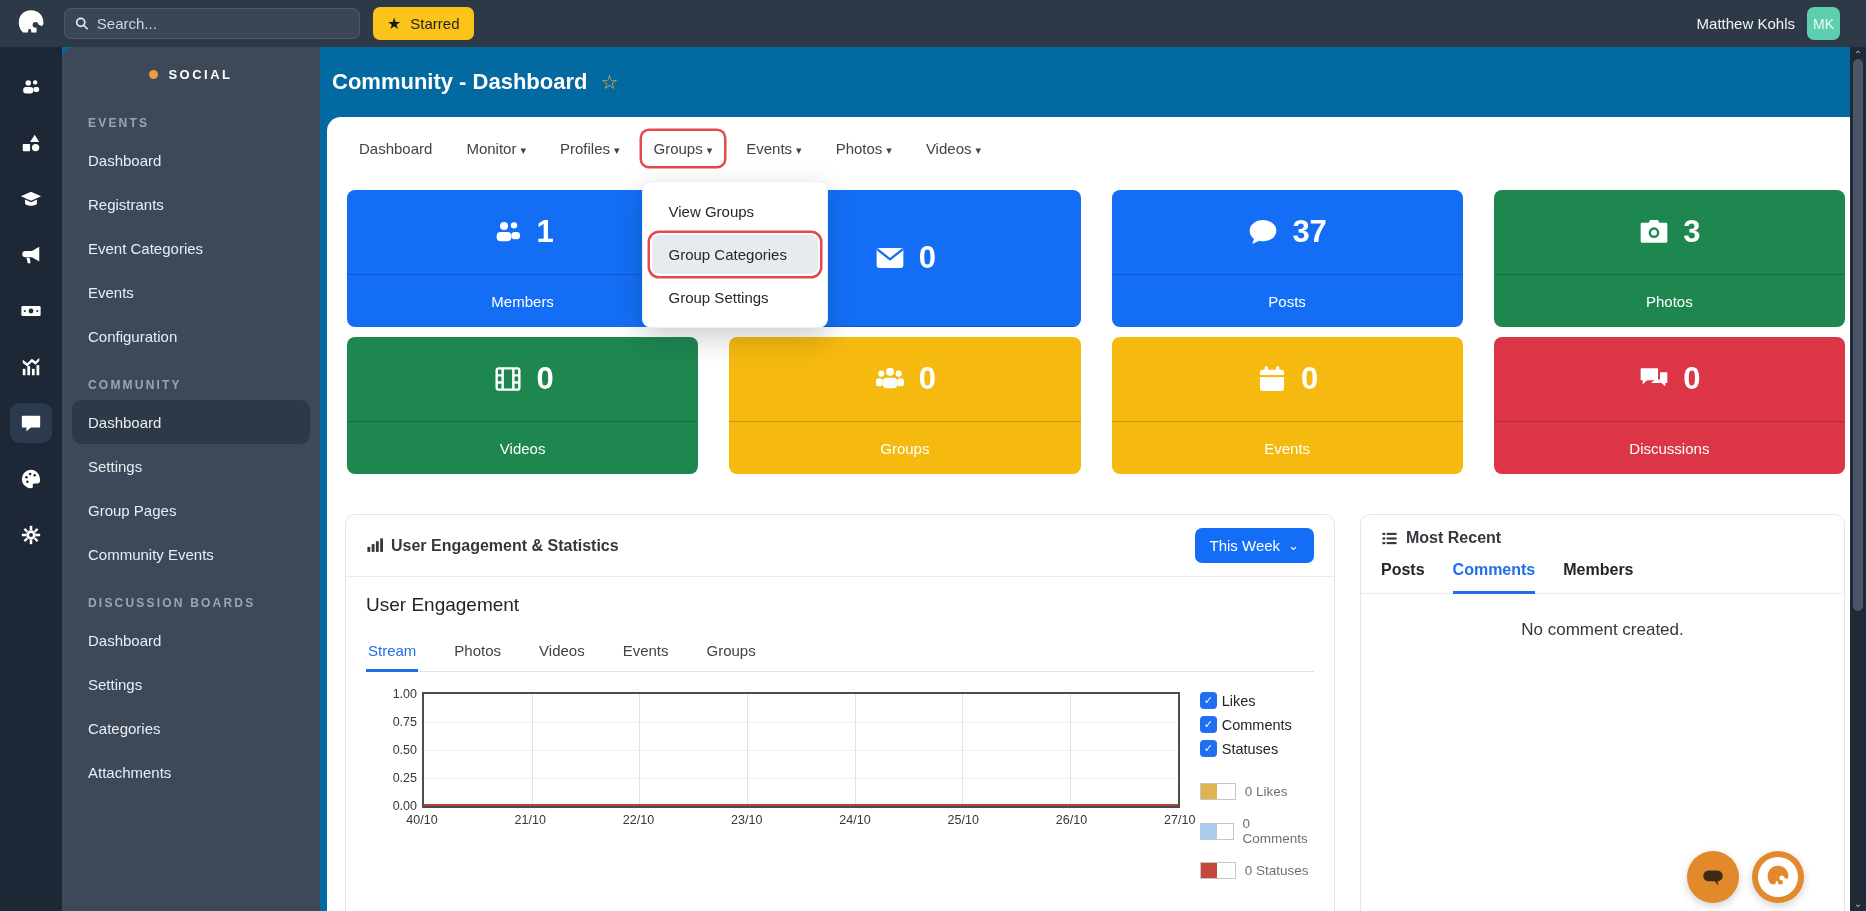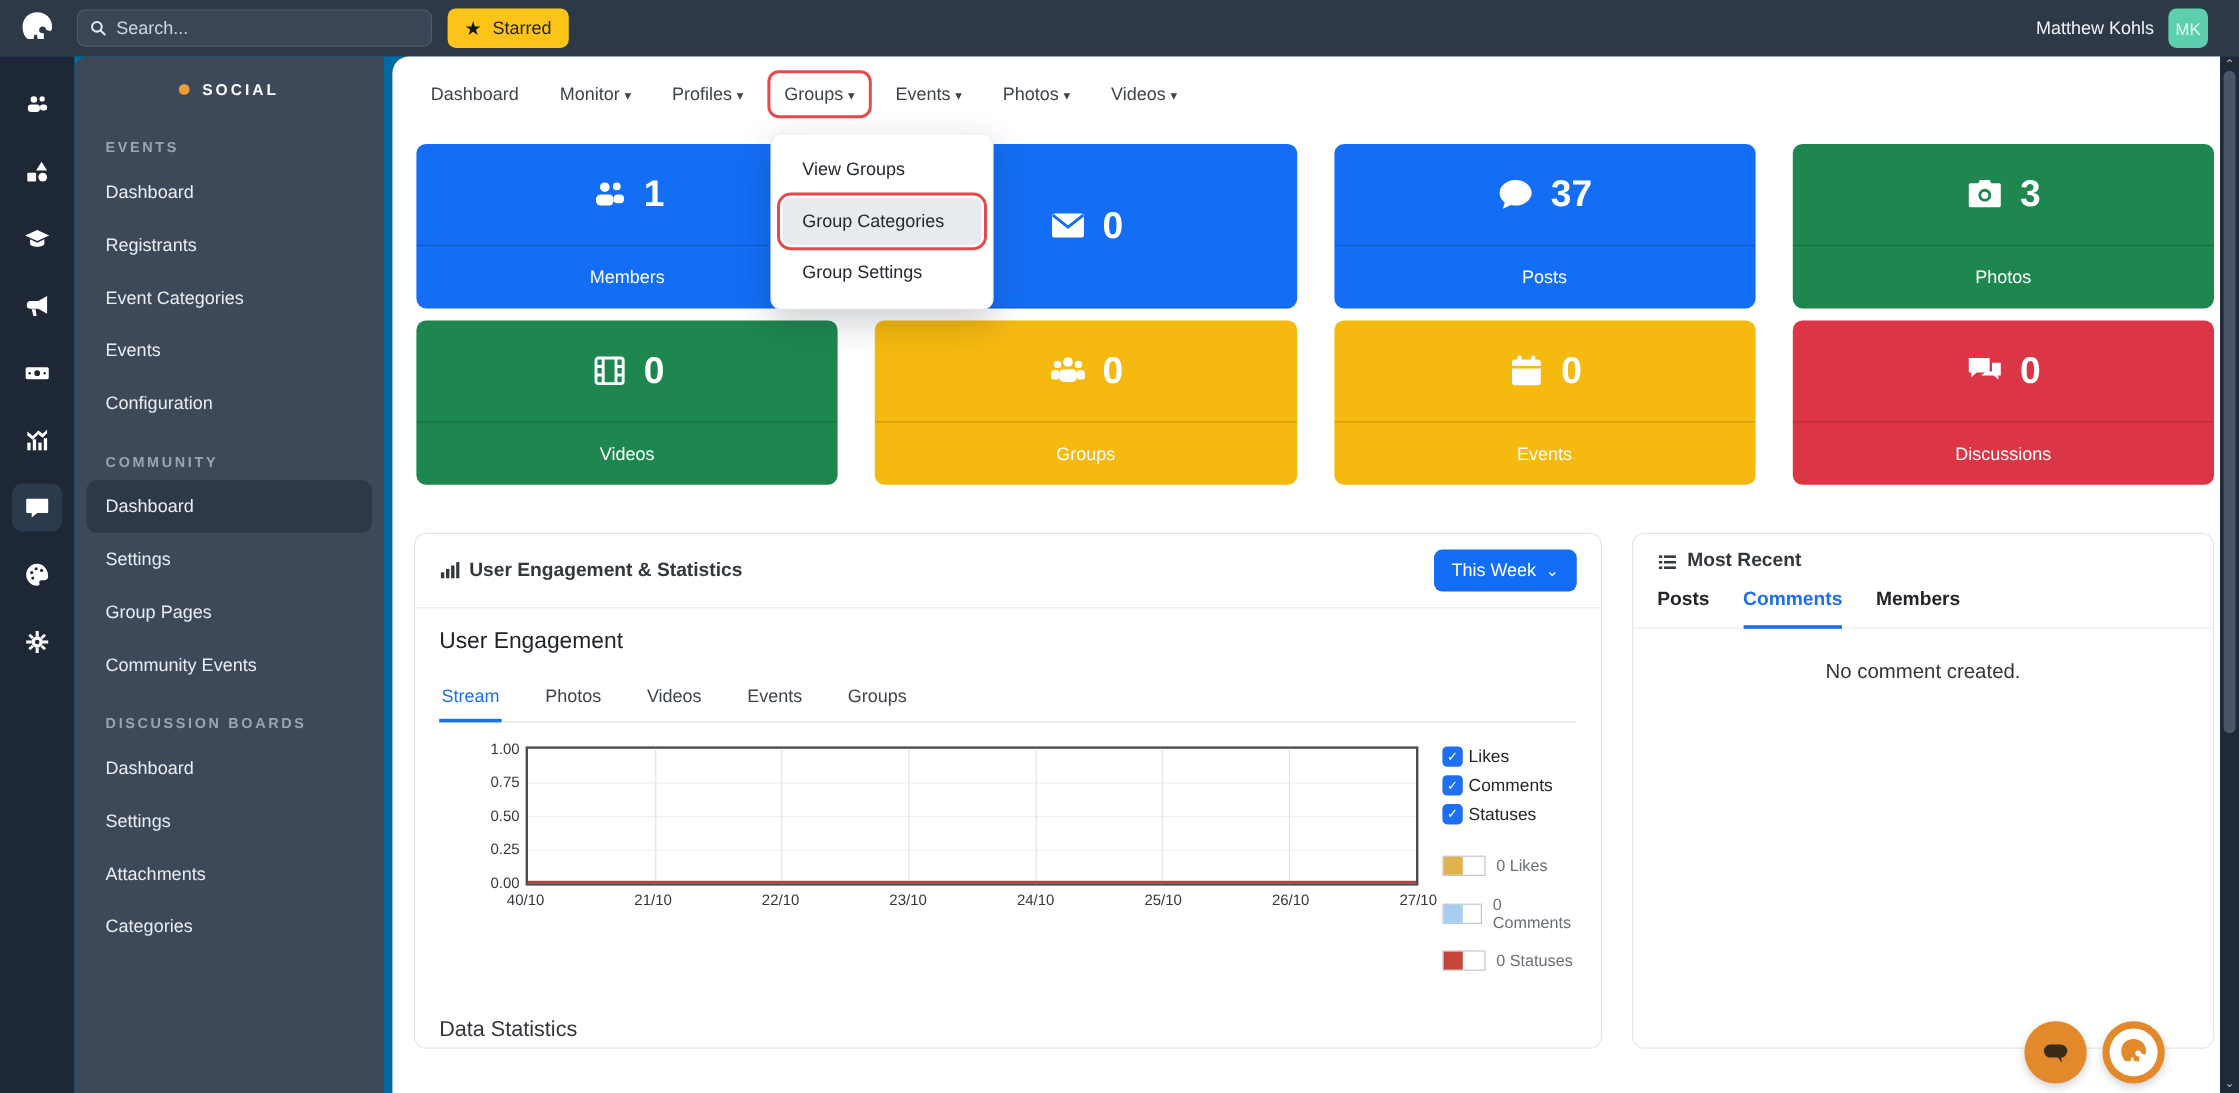--- a/index.html
+++ b/index.html
@@ -78,21 +78,21 @@
   .eng-card .panel-header { justify-content:space-between; height:62px; }
   .btn-week { background:#146ef5; color:#fff; border:none; border-radius:7px; font-size:15px; padding:9px 15px; display:flex; align-items:center; gap:8px; cursor:pointer; }
   .btn-week .chev { font-size:13px; line-height:8px; }
   .eng-body { padding:17px 20px 0; }
   .eng-subtitle { font-size:19px; color:#212529; }
   .eng-tabs { display:flex; gap:34px; margin-top:18px; border-bottom:1px solid #dee2e6; }
   .eng-tab { font-size:15px; color:#3e444b; padding:8px 2px 10px; cursor:pointer; border-bottom:3px solid transparent; margin-bottom:-1px; }
   .eng-tab.active { color:#1f6feb; border-bottom-color:#1f6feb; }
 
   .chart-zone { display:flex; margin-top:20px; }
-  .chart-wrap { position:relative; margin-left:72px; width:806px; }
+  .chart-wrap { position:relative; margin-left:56px; width:806px; }
   .plot { position:relative; height:116px; border:2px solid #4d4d4d; background:#fff; }
   .vline { position:absolute; top:0; bottom:0; width:1px; background:#e3e3e3; }
   .hline { position:absolute; left:0; right:0; height:1px; background:#f0f0f0; }
   .zero-line { position:absolute; left:0; right:0; bottom:0; height:2px; background:#b5413c; }
   .ytick { position:absolute; right:calc(100% + 7px); transform:translateY(-50%); font-size:12.5px; color:#33373b; white-space:nowrap; }
   .xticks { position:relative; height:18px; margin-top:5px; }
   .xtick { position:absolute; top:0; transform:translateX(-50%); font-size:12.5px; color:#33373b; white-space:nowrap; }
   .legend-col { margin-left:20px; padding-top:0; }
   .toggle-row { display:flex; align-items:center; gap:5px; margin-bottom:7px; cursor:pointer; }
   .checkbox { width:17px; height:17px; border-radius:4px; background:#1f6ff1; color:#fff; font-size:11px; font-weight:bold; display:flex; align-items:center; justify-content:center; }
@@ -244,25 +244,29 @@
       <div class="side-item">Events</div>
       <div class="side-item">Configuration</div>
       <div class="sec-header">COMMUNITY</div>
       <div class="side-item active">Dashboard</div>
       <div class="side-item">Settings</div>
       <div class="side-item">Group Pages</div>
       <div class="side-item">Community Events</div>
       <div class="sec-header">DISCUSSION BOARDS</div>
       <div class="side-item">Dashboard</div>
       <div class="side-item">Settings</div>
+      <div class="side-item">Categories</div>
       <div class="side-item">Attachments</div>
-      <div class="side-item">Categories</div>
     </div>
 
     <div class="main">
+      <div class="main-header">
+        <span class="page-title">Community - Dashboard</span>
+        <span class="title-star">☆</span>
+      </div>
 
       <div class="content">
 
         <div class="navbar">
           <div class="nav-item"><span>Dashboard</span></div>
           <div class="nav-item"><span>Monitor</span><span class="nav-caret">▾</span></div>
           <div class="nav-item"><span>Profiles</span><span class="nav-caret">▾</span></div>
           <div class="nav-item hl">
             <span>Groups</span><span class="nav-caret">▾</span>
             <div class="dropdown">

